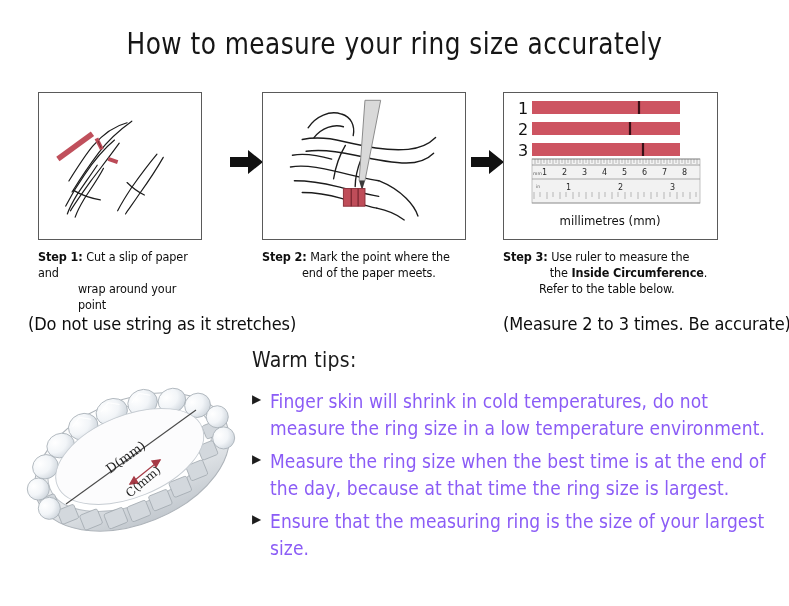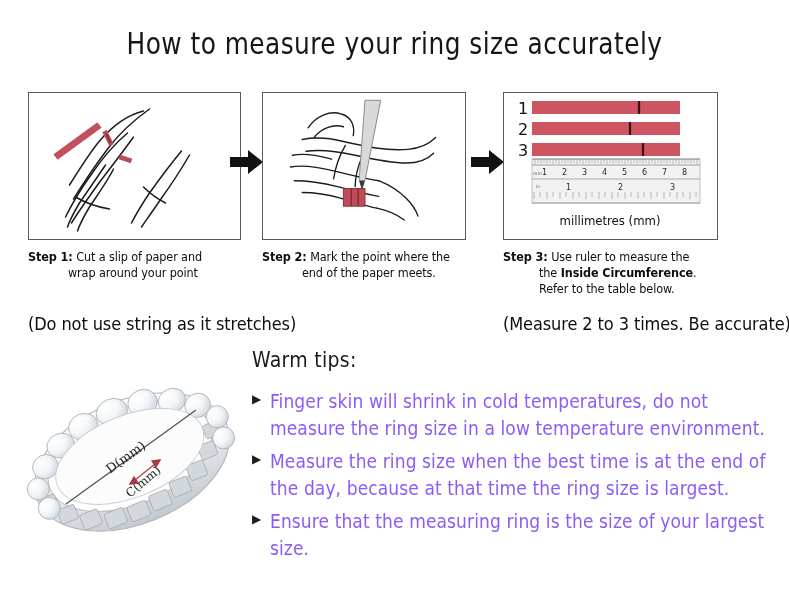--- a/index.html
+++ b/index.html
@@ -31,21 +31,21 @@
     transform: scaleX(0.92);
     transform-origin: center top;
     white-space: nowrap;
   }
 
   
   .step-col {
     position: absolute;
     top: 92px;
   }
-  #step-col-1 { left: 28px;  width: 213px; }
+  #step-col-1 { left: 38px;  width: 164px; }
   #step-col-2 { left: 262px; width: 204px; }
   #step-col-3 { left: 503px; width: 215px; }
 
   .panel {
     box-sizing: border-box;
     border: 1px solid #5a5a5a;
     background: #ffffff;
     height: 148px;
     position: relative;
     overflow: hidden;
@@ -66,21 +66,21 @@
   .caption {
     margin-top: 9px;
     font-family: "DejaVu Sans Condensed", "Liberation Sans Narrow", "Liberation Sans", sans-serif;
     font-size: 12.5px;
     line-height: 16px;
     color: #0e0e0e;
     letter-spacing: -0.1px;
   }
   .caption .step-label { font-weight: bold; }
   .caption .cap-line2 { display: block; padding-left: 40px; }
-  #caption-3 .cap-line2 { padding-left: 36px; }
+  #caption-3 .cap-line2 { padding-left: 36px; text-align: center; }
   #caption-3 .cap-line3 { display: block; padding-left: 36px; }
   .bold-inline { font-weight: bold; }
 
   .note {
     position: absolute;
     font-family: "DejaVu Sans Condensed", "Liberation Sans Narrow", "Liberation Sans", sans-serif;
     font-size: 18px;
     color: #0e0e0e;
     letter-spacing: -0.1px;
     white-space: nowrap;

